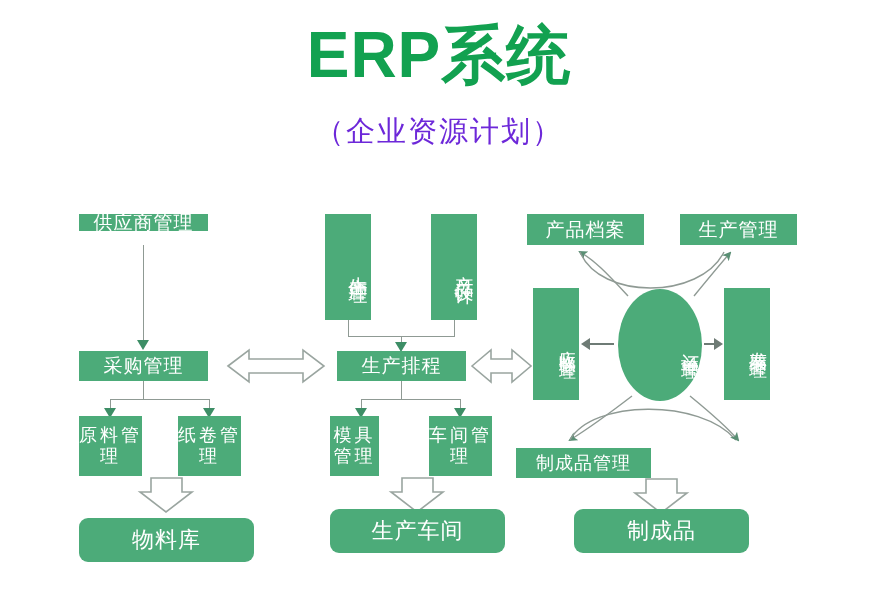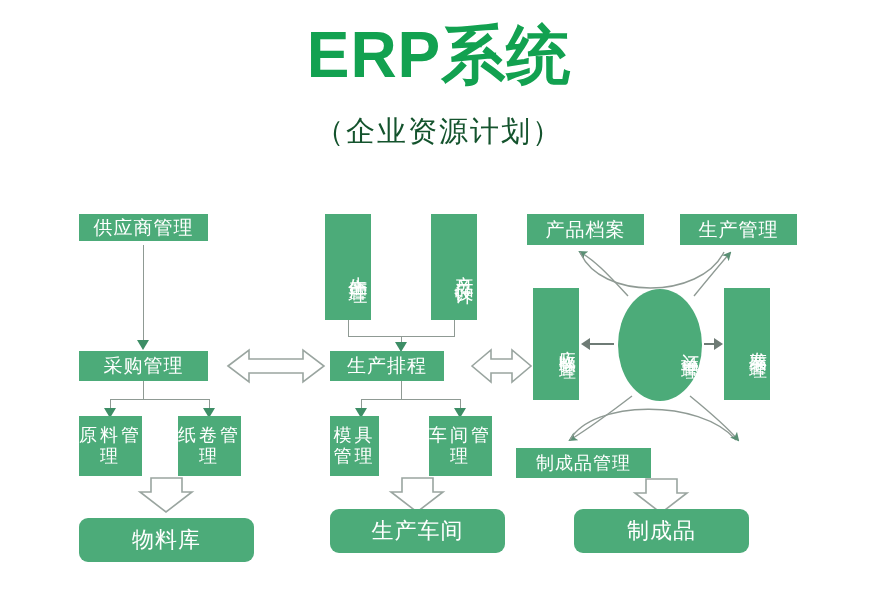--- a/index.html
+++ b/index.html
@@ -32,21 +32,21 @@
     line-height: 1.05;
     font-family: "Liberation Sans", sans-serif;
   }
   .subtitle {
     position: absolute;
     left: 0;
     top: 112px;
     width: 878px;
     text-align: center;
     font-size: 29px;
-    color: #14532d;
+    color: #6d28d9;
     letter-spacing: 2px;
     font-family: "Liberation Serif", serif;
   }
 
   
   .node {
     position: absolute;
     box-sizing: border-box;
     background: #4cab79;
     color: #ffffff;
@@ -134,21 +134,21 @@
   }
 </style>
 </head>
 <body>
 
 <div id="canvas">
 
   <div class="title">ERP系统</div>
   <div class="subtitle">（企业资源计划）</div>
 
-  <div class="node" style="left:79px; top:214px; width:129px; height:27px; font-size:19px;">
+  <div class="node" style="left:79px; top:214px; width:129px; height:17px; font-size:19px;">
     <span class="lbl">供应商管理</span>
   </div>
 
   <div class="line-v" style="left:143px; top:245px; height:99px;"></div>
   <div class="arrow-down-sm" style="left:137px; top:340px;"></div>
 
   <div class="node" style="left:79px; top:351px; width:129px; height:30px; font-size:19px;font-family:Liberation Mono, monospace;">
     <span class="lbl">采购管理</span>
   </div>
 
@@ -178,21 +178,21 @@
   <div class="node vert" style="left:431px; top:214px; width:46px; height:106px; font-size:19px;">
     <span class="lbl">产品设计</span>
   </div>
 
   <div class="line-v" style="left:348px; top:320px; height:16px;"></div>
   <div class="line-v" style="left:454px; top:320px; height:16px;"></div>
   <div class="line-h" style="left:348px; top:336px; width:107px;"></div>
   <div class="line-v" style="left:401px; top:336px; height:10px;"></div>
   <div class="arrow-down-sm" style="left:395px; top:342px;"></div>
 
-  <div class="node" style="left:330px; top:351px; width:114px; height:30px; font-size:19px;">
+  <div class="node" style="left:337px; top:351px; width:129px; height:30px; font-size:19px;">
     <span class="lbl">生产排程</span>
   </div>
 
   <div class="line-v" style="left:401px; top:381px; height:18px;"></div>
   <div class="line-h" style="left:361px; top:399px; width:99px;"></div>
   <div class="line-v" style="left:361px; top:399px; height:13px;"></div>
   <div class="arrow-down-sm" style="left:355px; top:408px;"></div>
   <div class="line-v" style="left:460px; top:399px; height:13px;"></div>
   <div class="arrow-down-sm" style="left:454px; top:408px;"></div>
 

